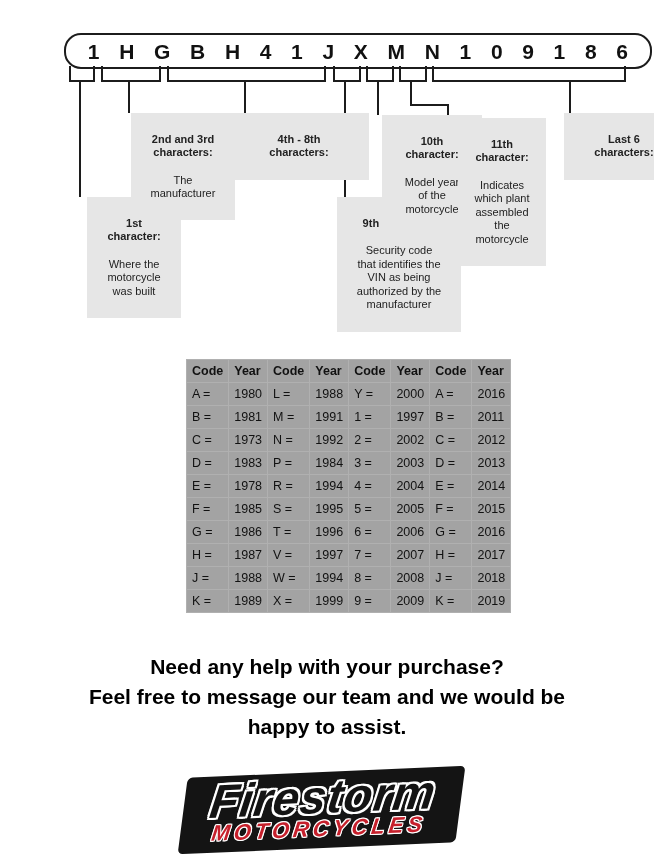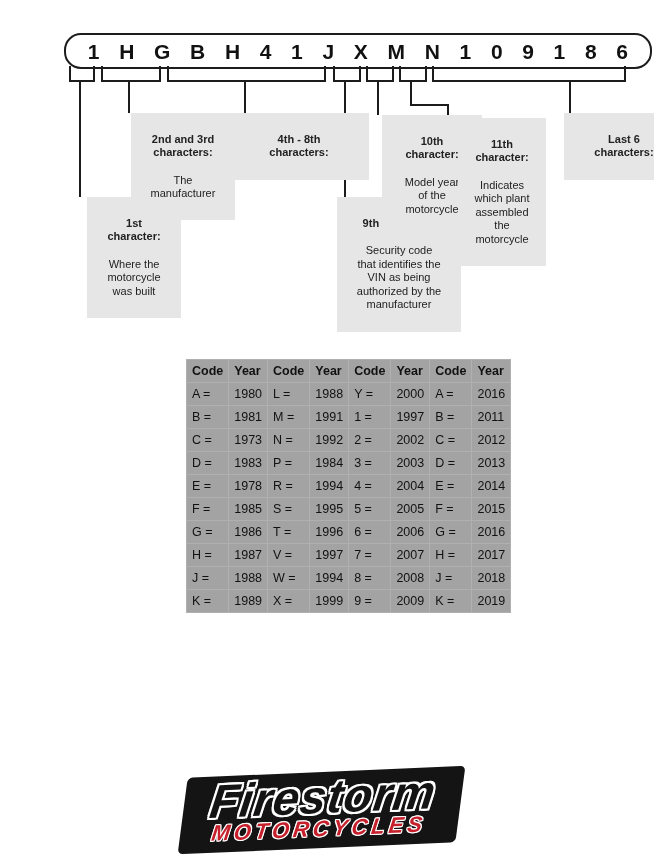--- a/index.html
+++ b/index.html
@@ -271,20 +271,23 @@
           <td class="code">X =</td>
           <td class="year">1999</td>
           <td class="code">9 =</td>
           <td class="year">2009</td>
           <td class="code">K =</td>
           <td class="year">2019</td>
         </tr>
       </tbody>
   </table>
 
+  <div class="help-text">Need any help with your purchase?
+Feel free to message our team and we would be
+happy to assist.</div>
 
   <div class="logo">
     <div class="logo-band" style="background: rgb(20, 20, 20);">
       <div class="logo-main">Firestorm</div>
       <div class="logo-sub" style="color: rgb(198, 32, 44);">MOTORCYCLES</div>
     </div>
   </div>
 
 </div>
 

